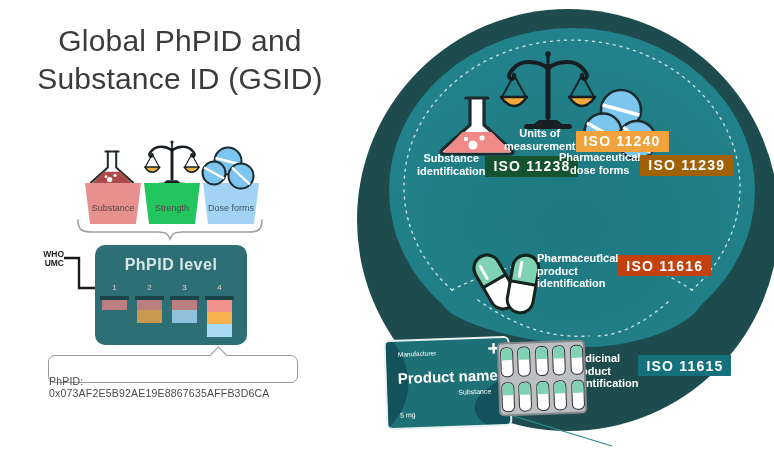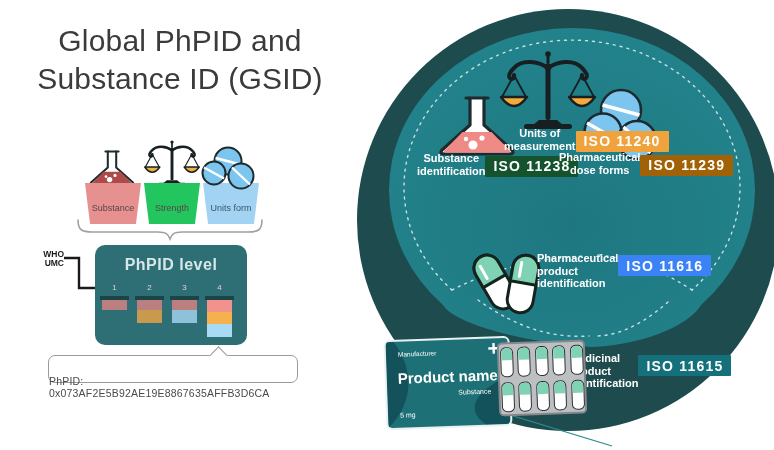--- a/index.html
+++ b/index.html
@@ -160,21 +160,21 @@
 
 <div class="abs title">Global PhPID and Substance ID (GSID)</div>
 
 <div class="abs bucket b1" style="left:85px;background:#e69190;">
   <span>Substance</span>
 </div>
 <div class="abs bucket b2" style="left:144px;background:#22c55e;align-items:center;">
   <span>Strength</span>
 </div>
 <div class="abs bucket b3" style="left:203px;background:#a3d3f2;">
-  <span>Units form</span>
+  <span>Dose forms</span>
 </div>
 
 <svg class="abs" width="64" height="50" viewBox="0 0 64 50" style="left:198px;top:144px;">
   <g stroke="#1d2b2e" stroke-width="2">
     <circle cx="30" cy="17" r="13.5" fill="#7cc5ee"></circle>
     <line x1="17.5" y1="14" x2="42.5" y2="20.5" stroke="#fff" stroke-width="2.6"></line>
     <circle cx="16" cy="29" r="11.5" fill="#7cc5ee"></circle>
     <line x1="6" y1="23.5" x2="26" y2="34.5" stroke="#fff" stroke-width="2.4"></line>
     <circle cx="43" cy="32" r="12.5" fill="#7cc5ee"></circle>
     <line x1="34" y1="23.5" x2="52" y2="40.5" stroke="#fff" stroke-width="2.4"></line>
@@ -229,21 +229,21 @@
   <div class="badge" style="background-color: rgb(240, 162, 60);">ISO 11240</div>
 </div>
 
 <div class="abs r-block center" style="left:559px;top:151px;width:120px;">
   <div class="r-label">Pharmaceutical dose forms</div>
   <div class="badge" style="background-color: #a16207;">ISO 11239</div>
 </div>
 
 <div class="abs r-block left" style="left:537px;top:252px;width:112px;">
   <div class="r-label">Pharmaceutical product identification</div>
-  <div class="badge" style="background-color: #3b82f6;">ISO 11616</div>
+  <div class="badge" style="background-color: #c2410c;">ISO 11616</div>
 </div>
 
 <div class="abs r-block left" style="left:570px;top:352px;width:135px;">
   <div class="r-label">Medicinal product identification</div>
   <div class="badge" style="background-color: rgb(20, 112, 122);">ISO 11615</div>
 </div>
 
 <div class="abs package">
   <svg width="122" height="86" style="position:absolute;left:0;top:0;">
     <path d="M 0 86 C 26 62 28 28 8 0 L 0 0 Z" fill="#13525a"></path>

